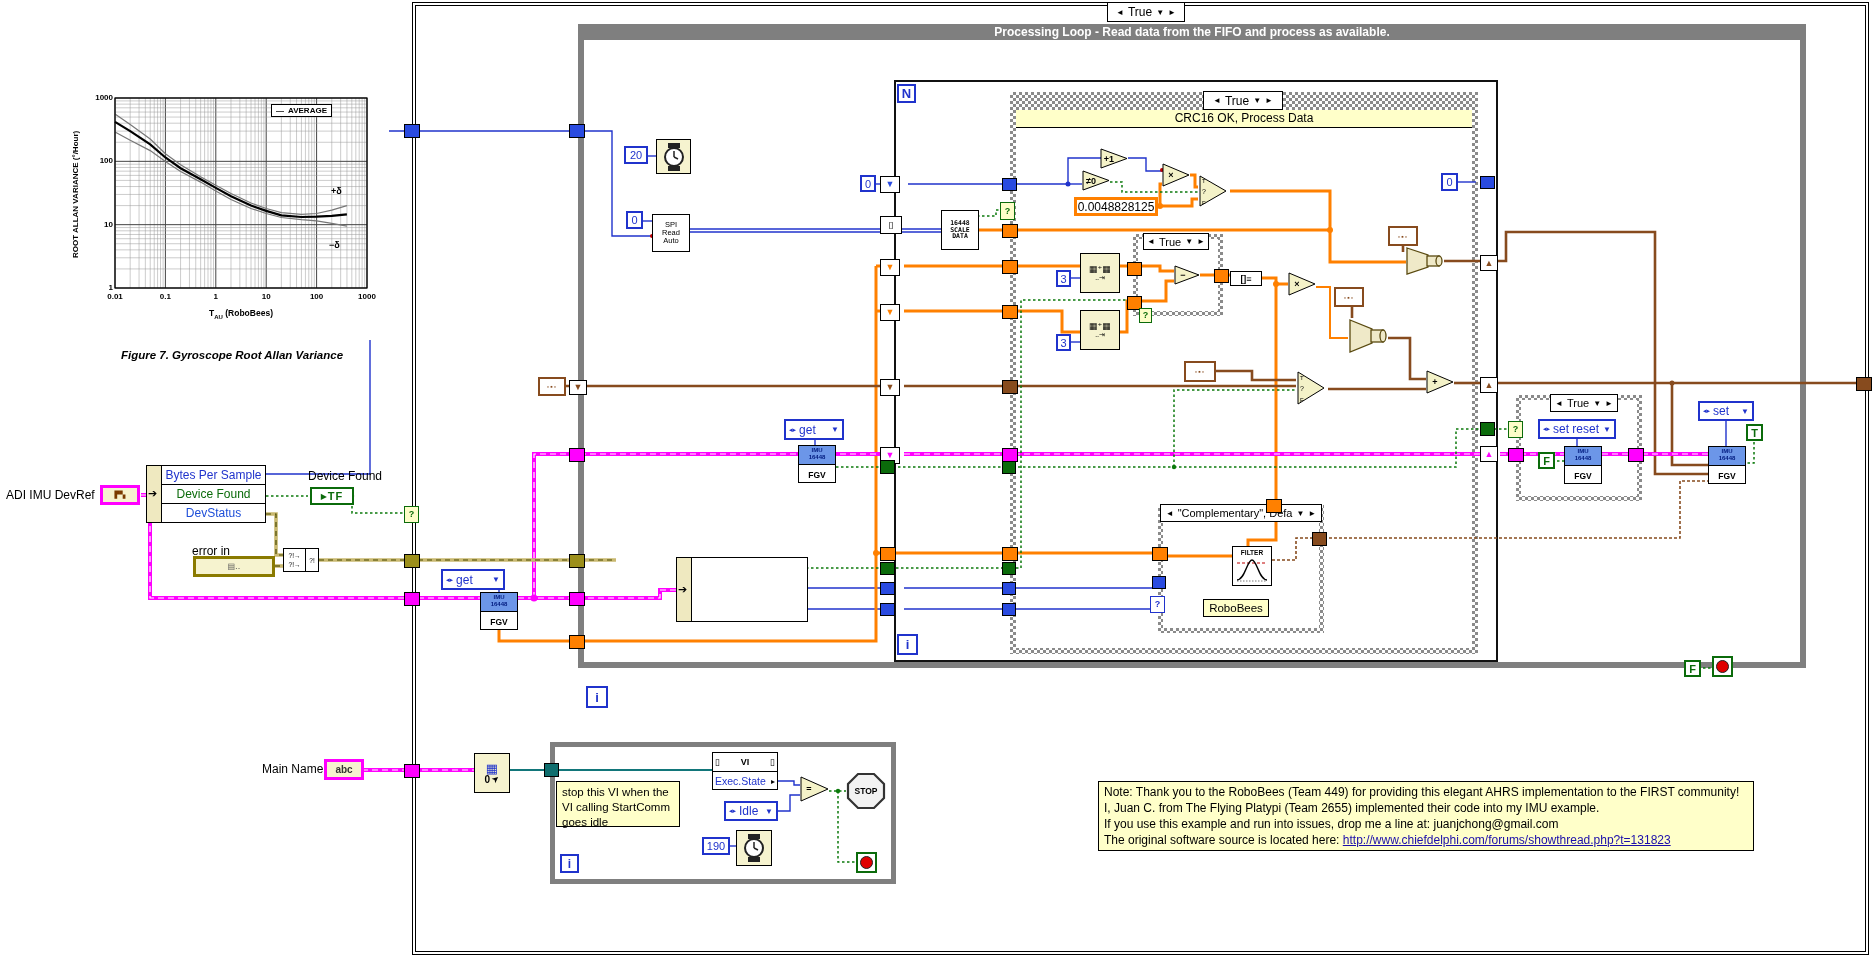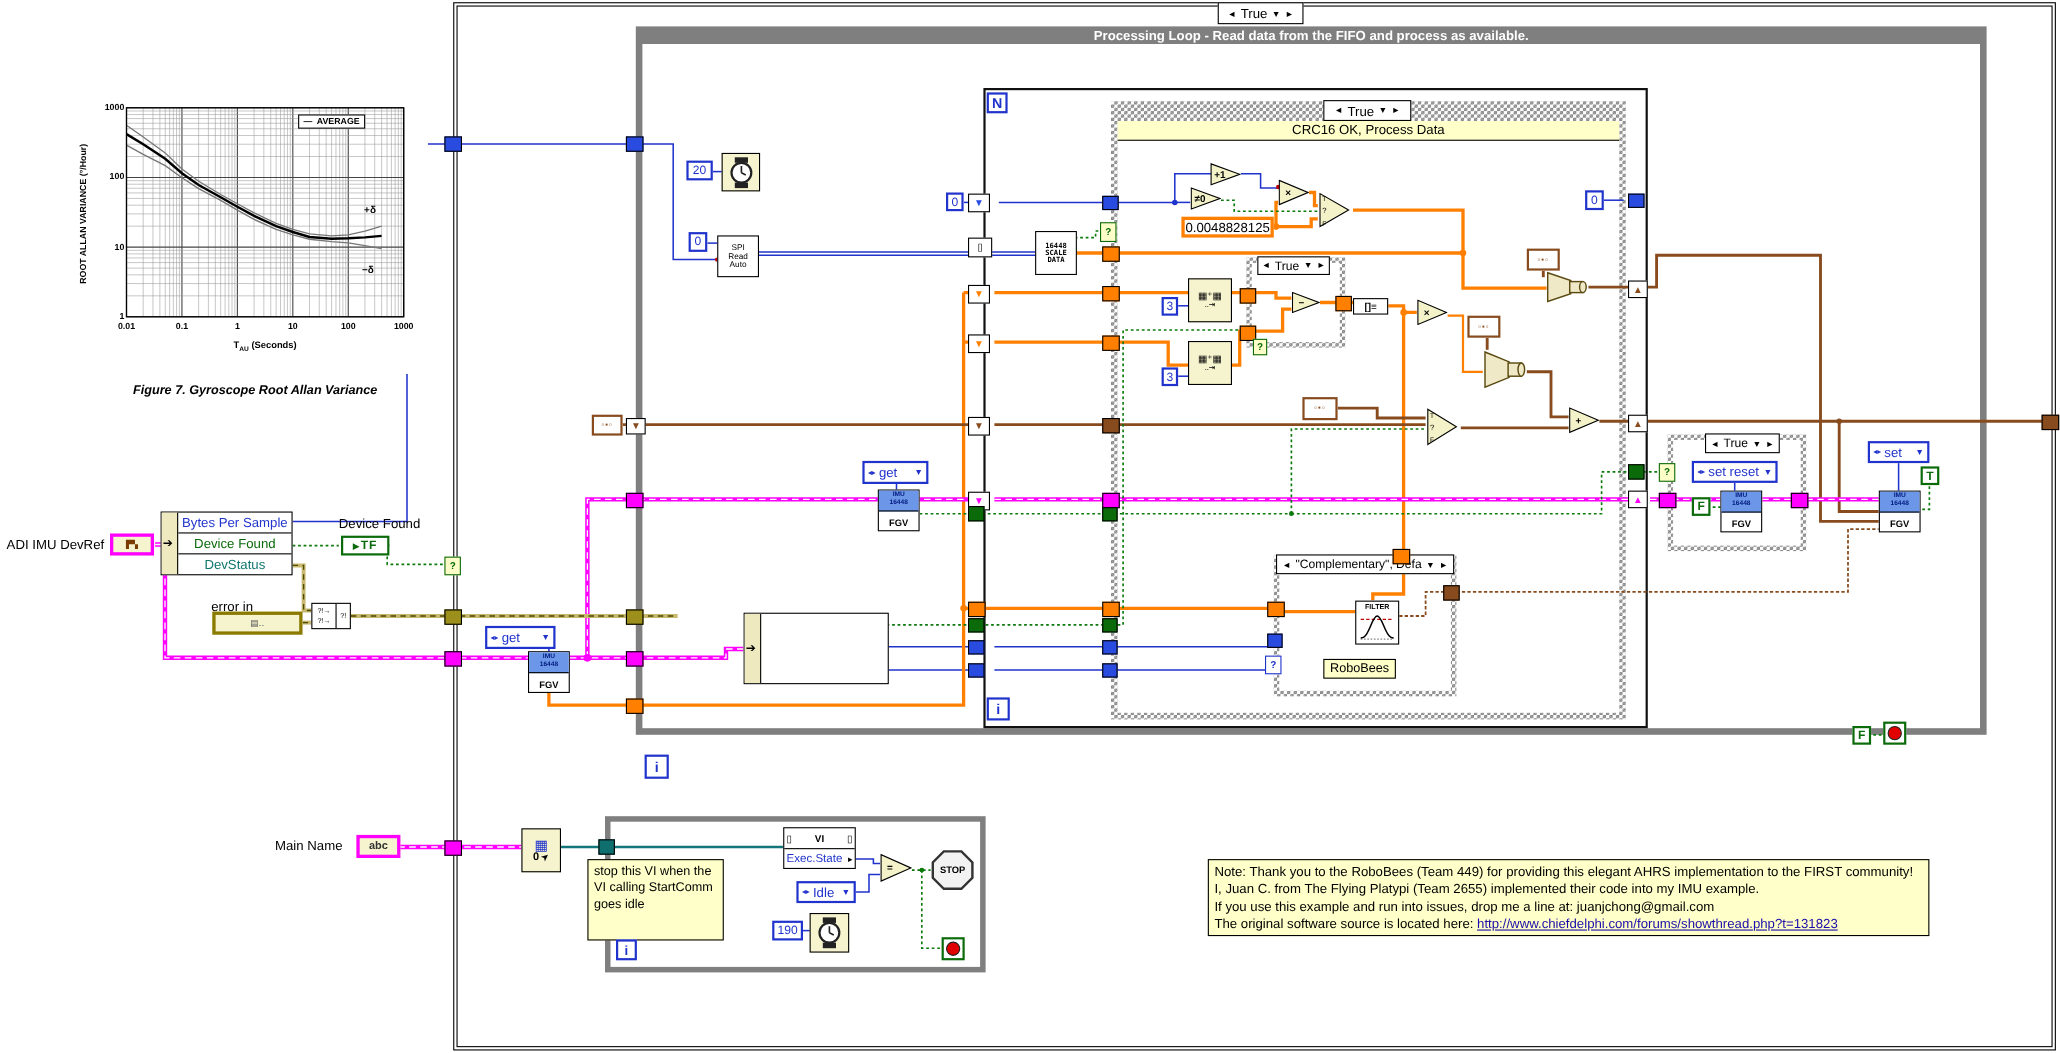--- a/index.html
+++ b/index.html
@@ -47,21 +47,21 @@
   .fgv .bd{height:19px;display:flex;align-items:center;justify-content:center;font-weight:bold;font-size:8.5px;}
   .lvar{z-index:6;border:2px solid #874B1E;background:#fff;color:#874B1E;font-size:7px;
         display:flex;align-items:center;justify-content:center;letter-spacing:1px;}
   .unb{z-index:6;display:flex;border:1px solid #000;background:#fff;}
   .unb .strip{width:14px;background:#EFE9C0;border-right:1px solid #000;position:relative;}
   .unb .strip .ra{position:absolute;top:50%;left:1px;transform:translateY(-55%);font-size:11px;color:#000;}
   .unb .rows{flex:1;display:flex;flex-direction:column;}
   .unb .rows div{flex:1;border-bottom:1px solid #000;display:flex;align-items:center;justify-content:center;
         font-size:12px;white-space:nowrap;padding:0 3px;}
   .unb .rows div:last-child{border-bottom:none;}
-  .t-blue{color:#2033CC;} .t-green{color:#0B6B0B;} .t-olive{color:#0f766e;}
+  .t-blue{color:#2033CC;} .t-green{color:#0B6B0B;} .t-olive{color:#1d4ed8;}
   .lbl{z-index:6;font-size:12px;white-space:nowrap;}
   .comment{z-index:6;background:#FFFFC9;border:1px solid #000;font-size:11.5px;padding:3px 5px;line-height:1.3;}
   .opnode{z-index:6;}
   .opnode svg{position:absolute;left:0;top:0;}
   .opnode .op{position:absolute;left:1px;top:0;width:16px;height:100%;display:flex;align-items:center;
               justify-content:center;font-weight:bold;font-size:9px;}
   .tn{position:absolute;z-index:8;border:1px solid #000;display:flex;align-items:center;justify-content:center;
       font-size:9px;font-weight:bold;line-height:1;}
   .tn.o{background:#FF8000;} .tn.p{background:#FF00FF;} .tn.b{background:#2A4BE0;} .tn.g{background:#0B6B0B;}
   .tn.br{background:#874B1E;} .tn.ol{background:#9C8F1B;} .tn.tl{background:#0F6E6E;}
@@ -314,21 +314,21 @@
         <line x1="40" y1="15.810457465763733" x2="292" y2="15.810457465763733" class="gm"></line>
         <line x1="40" y1="12.137634157176905" x2="292" y2="12.137634157176905" class="gm"></line>
         <line x1="40" y1="8.897974402176118" x2="292" y2="8.897974402176118" class="gm"></line>
         <line x1="40" y1="6" x2="292" y2="6" class="gM"></line>
         <polyline class="cgray" points="40.0,21.9 55.2,32.6 75.2,47.0 90.4,61.7 105.6,72.8 125.6,84.8 140.8,93.2 156.0,101.5 176.0,111.0 191.2,116.5 206.4,120.6 226.4,122.4 241.6,121.5 256.8,118.1 271.9,113.6"></polyline>
         <polyline class="cgray" points="40.0,40.0 55.2,48.3 75.2,58.6 90.4,69.6 105.6,79.5 125.6,90.1 140.8,99.0 156.0,107.5 176.0,116.5 191.2,121.5 206.4,125.5 226.4,127.7 241.6,128.8 256.8,131.3 271.9,134.1"></polyline>
         <polyline class="cavg" points="40.0,29.9 55.2,39.1 75.2,52.4 90.4,65.5 105.6,76.2 125.6,87.3 140.8,95.9 156.0,104.3 176.0,113.6 191.2,118.9 206.4,123.4 226.4,125.0 241.6,124.6 256.8,123.8 271.9,122.4"></polyline>
         <rect x="40" y="6" width="252" height="190" class="cframe"></rect>
       </svg>
     <div class="yl">ROOT ALLAN VARIANCE (°/Hour)</div>
-    <div class="xl"><span>T</span><sub>AU</sub><span> (Seconds)</span></div>
+    <div class="xl"><span>T</span><sub>AU</sub><span> (RoboBees)</span></div>
     <div class="legend">
       <span>—</span>
       <span>AVERAGE</span>
     </div>
     <div class="ann" style="left:256px;top:94px;">+δ</div>
     <div class="ann" style="left:254px;top:148px;">−δ</div>
     <div id="xticks">
         <span style="left: 28px;">0.01</span>
         <span style="left: 78.4px;">0.1</span>
         <span style="left: 128.8px;">1</span>
@@ -582,32 +582,32 @@
     <div class="hd"><span>IMU</span><br>
         <span>16448</span></div>
     <div class="bd">FGV</div>
   </div>
 
   <div class="n const-g" style="left:1684px;top:660px;width:17px;height:17px;">F</div>
   <div class="n stopterm" style="left:1712px;top:656px;width:21px;height:21px;">
     <div class="red"></div>
   </div>
 
-  <div class="n lbl" style="left:250px;top:762px;">Main Name</div>
+  <div class="n lbl" style="left:262px;top:762px;">Main Name</div>
   <div class="n" style="left:324px;top:759px;width:40px;height:21px;border:3px solid #FF00FF;background:#F6F3CF;z-index:6;
        display:flex;align-items:center;justify-content:center;font-size:10px;font-weight:bold;color:#333;">abc</div>
   <div class="n yellownode" style="left:474px;top:753px;width:36px;height:40px;">
     <span style="font-size:13px;color:#2033CC;">▦</span>
     <span style="display:flex;gap:2px;align-items:center;">
       <b style="font-size:10px;">0</b>
       <span style="font-size:9px;transform:rotate(-40deg);display:inline-block;">➤</span>
     </span>
   </div>
 
-  <div class="n comment" style="left:534px;top:781px;width:124px;height:74px;">
+  <div class="n comment" style="left:556px;top:781px;width:124px;height:46px;">
     <span>stop this VI when the</span><br>
     <span>VI calling StartComm</span><br>
     <span>goes idle</span>
   </div>
   <div class="n" style="left:712px;top:752px;width:66px;height:38px;border:1px solid #000;background:#fff;z-index:6;">
     <div style="height:18px;border-bottom:1px solid #000;display:flex;align-items:center;justify-content:space-between;padding:0 2px;font-size:9px;">
       <span>▯</span>
       <b>VI</b>
       <span>▯</span>
     </div>

